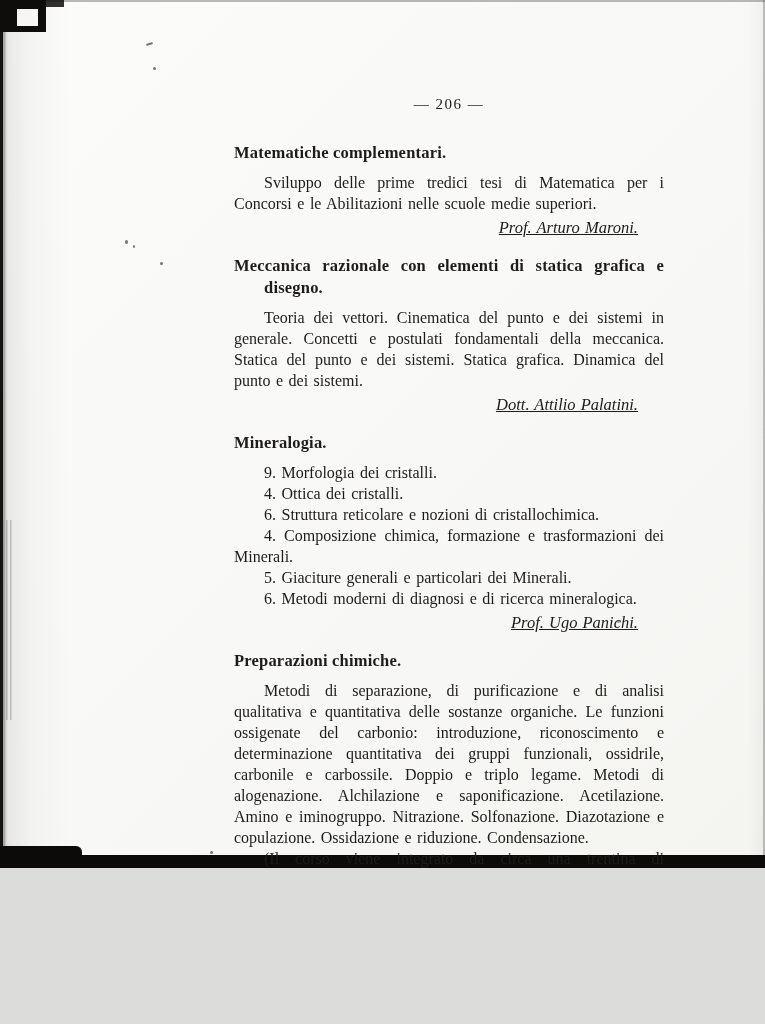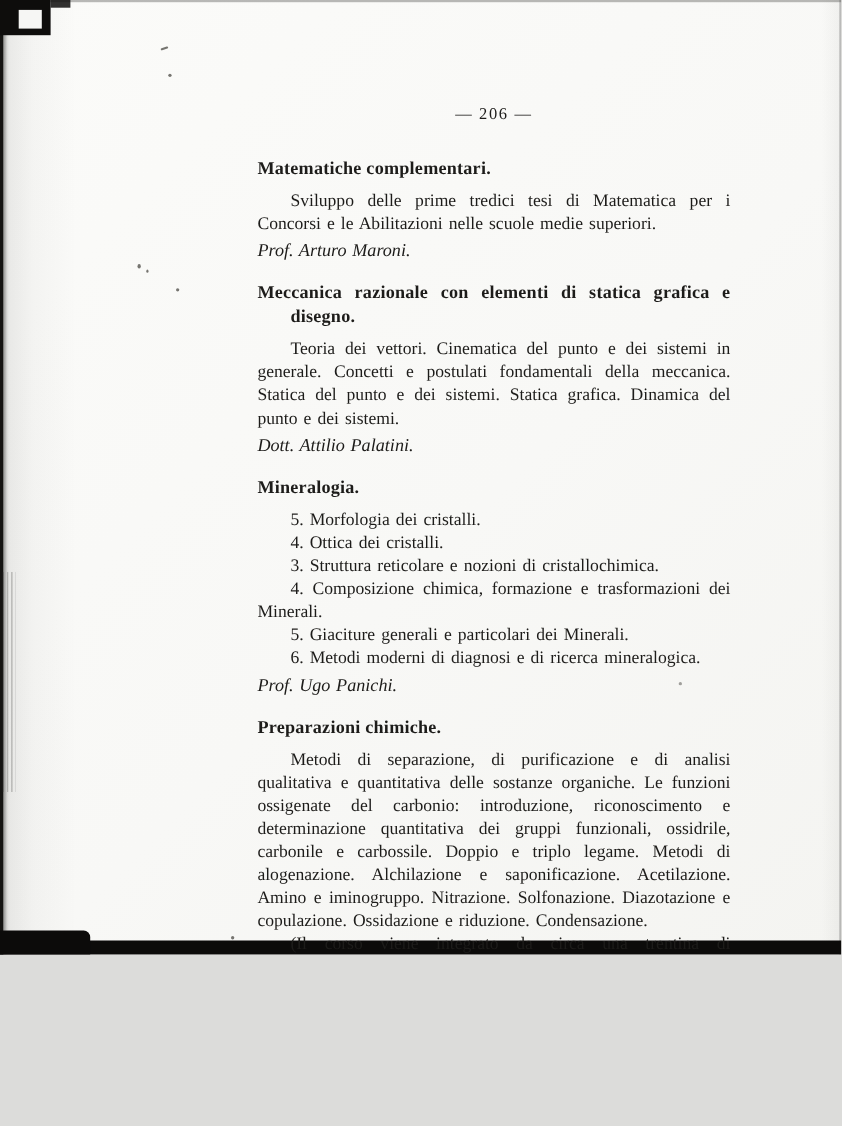--- a/index.html
+++ b/index.html
@@ -111,25 +111,27 @@
     text-align: justify;
     letter-spacing: 0.2px;
   }
   .textcol p {
     margin: 0;
     text-indent: 30px;
     word-spacing: 1.5px;
   }
   .signature {
     font-style: italic;
+    text-align: right;
     padding-right: 26px;
     text-indent: 0 !important;
     margin: 3px 0 4px 0 !important;
     font-size: 16.5px;
     word-spacing: 1px !important;
+    text-decoration: underline;
   }
 </style>
 </head>
 <body>
 
 <div id="stage">
 
   <div class="paper-shading"></div>
   <div class="edge-top"></div>
   <div class="edge-left"></div>
@@ -161,23 +163,23 @@
     </section>
 
     <section>
       <h2 class="sec-heading">Meccanica razionale con elementi di statica grafica e disegno.</h2>
       <p>Teoria dei vettori. Cinematica del punto e dei sistemi in generale. Concetti e postulati fondamentali della meccanica. Statica del punto e dei sistemi. Statica grafica. Dinamica del punto e dei sistemi.</p>
       <p class="signature">Dott. Attilio Palatini.</p>
     </section>
 
     <section>
       <h2 class="sec-heading">Mineralogia.</h2>
-      <p>5. Morfologia dei cristalli.</p>
+      <p>9. Morfologia dei cristalli.</p>
       <p>4. Ottica dei cristalli.</p>
-      <p>3. Struttura reticolare e nozioni di cristallochimica.</p>
+      <p>6. Struttura reticolare e nozioni di cristallochimica.</p>
       <p>4. Composizione chimica, formazione e trasformazioni dei Minerali.</p>
       <p>5. Giaciture generali e particolari dei Minerali.</p>
       <p>6. Metodi moderni di diagnosi e di ricerca mineralogica.</p>
       <p class="signature">Prof. Ugo Panichi.</p>
     </section>
 
     <section>
       <h2 class="sec-heading">Preparazioni chimiche.</h2>
       <p>Metodi di separazione, di purificazione e di analisi qualitativa e quantitativa delle sostanze organiche. Le funzioni ossigenate del carbonio: introduzione, riconoscimento e determinazione quantitativa dei gruppi funzionali, ossidrile, carbonile e carbossile. Doppio e triplo legame. Metodi di alogenazione. Alchilazione e saponificazione. Acetilazione. Amino e iminogruppo. Nitrazione. Solfonazione. Diazotazione e copulazione. Ossidazione e riduzione. Condensazione.</p>
       <p>(Il corso viene integrato da circa una trentina di preparazioni di laboratorio).</p>

